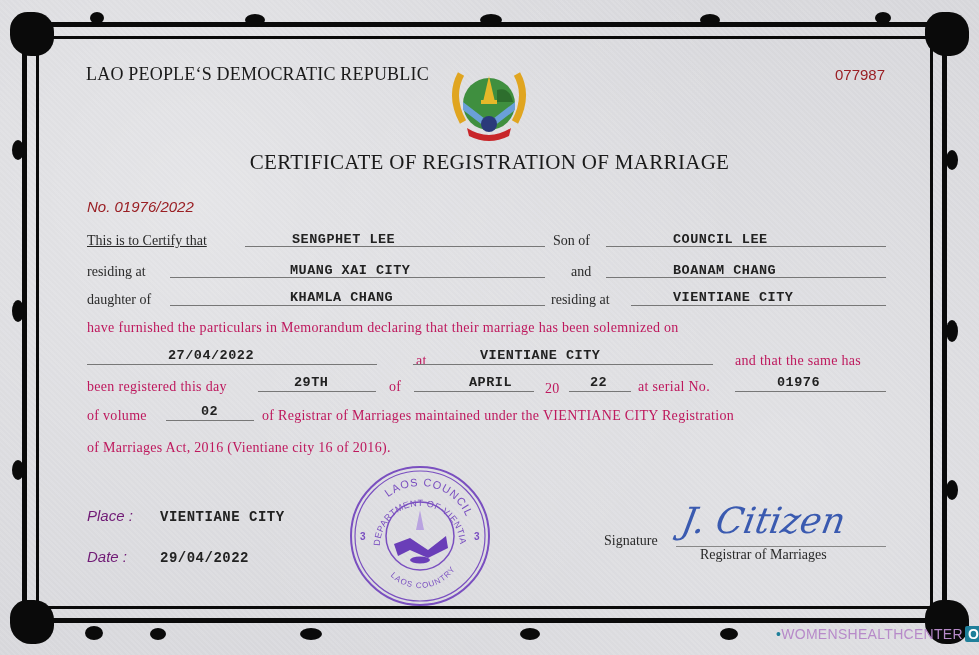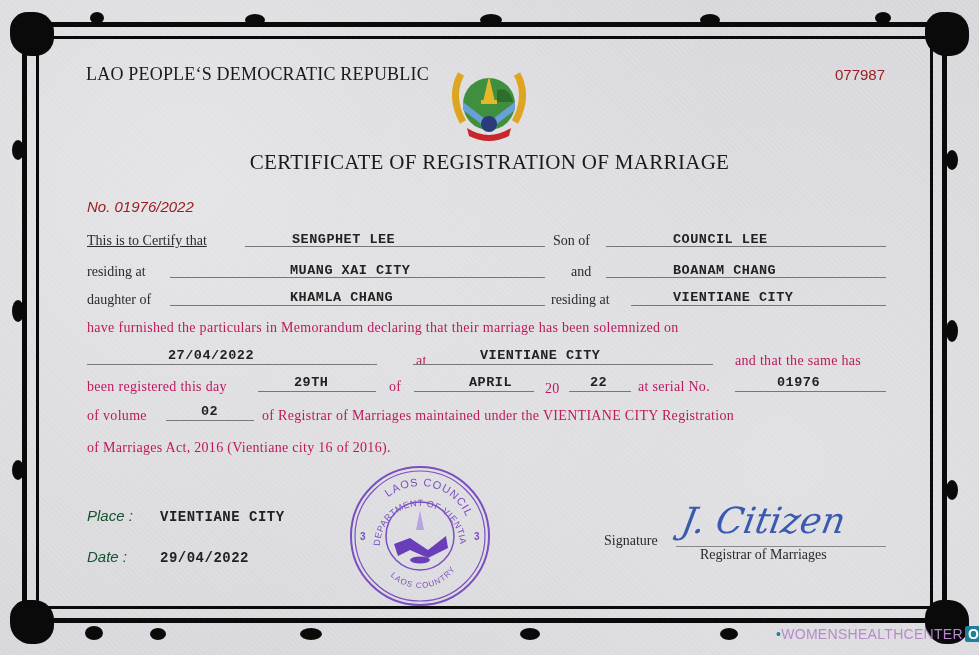--- a/index.html
+++ b/index.html
@@ -46,21 +46,21 @@
     left:87px; top:198px; font-family:"Liberation Sans", sans-serif; font-style:italic; font-size:15px; color:#9a1f24;
   }
   .lbl { font-size:14px; color:#2a2a2a; }
   .val {
     font-family:"Liberation Mono", monospace; font-weight:bold; font-size:13.5px; color:#222;
     letter-spacing:0.5px;
   }
   .line { position:absolute; height:1px; background:#777; }
   .cond { font-size:14px; color:#be185d; letter-spacing:0.3px; }
   .place-lbl {
-    font-family:"Liberation Sans", sans-serif; font-style:italic; font-size:15px; color:#14532d;text-align:right;
+    font-family:"Liberation Sans", sans-serif; font-style:italic; font-size:15px; color:#701a75;text-align:right;
   }
   .emblem { position:absolute; left:447px; top:66px; width:84px; height:76px; }
   .seal { position:absolute; left:348px; top:464px; width:144px; height:144px; }
   .sig-script {
     position:absolute; left:682px; top:500px; font-family:"DejaVu Serif", serif; font-style:italic;
     font-size:36px; color:#3a5ab0; transform:skewX(-10deg);
   }
   .watermark {
     position:absolute; left:776px; top:626px; font-family:"Liberation Sans", sans-serif; font-size:14px;
     color:#b78ac9; letter-spacing:0.3px;

